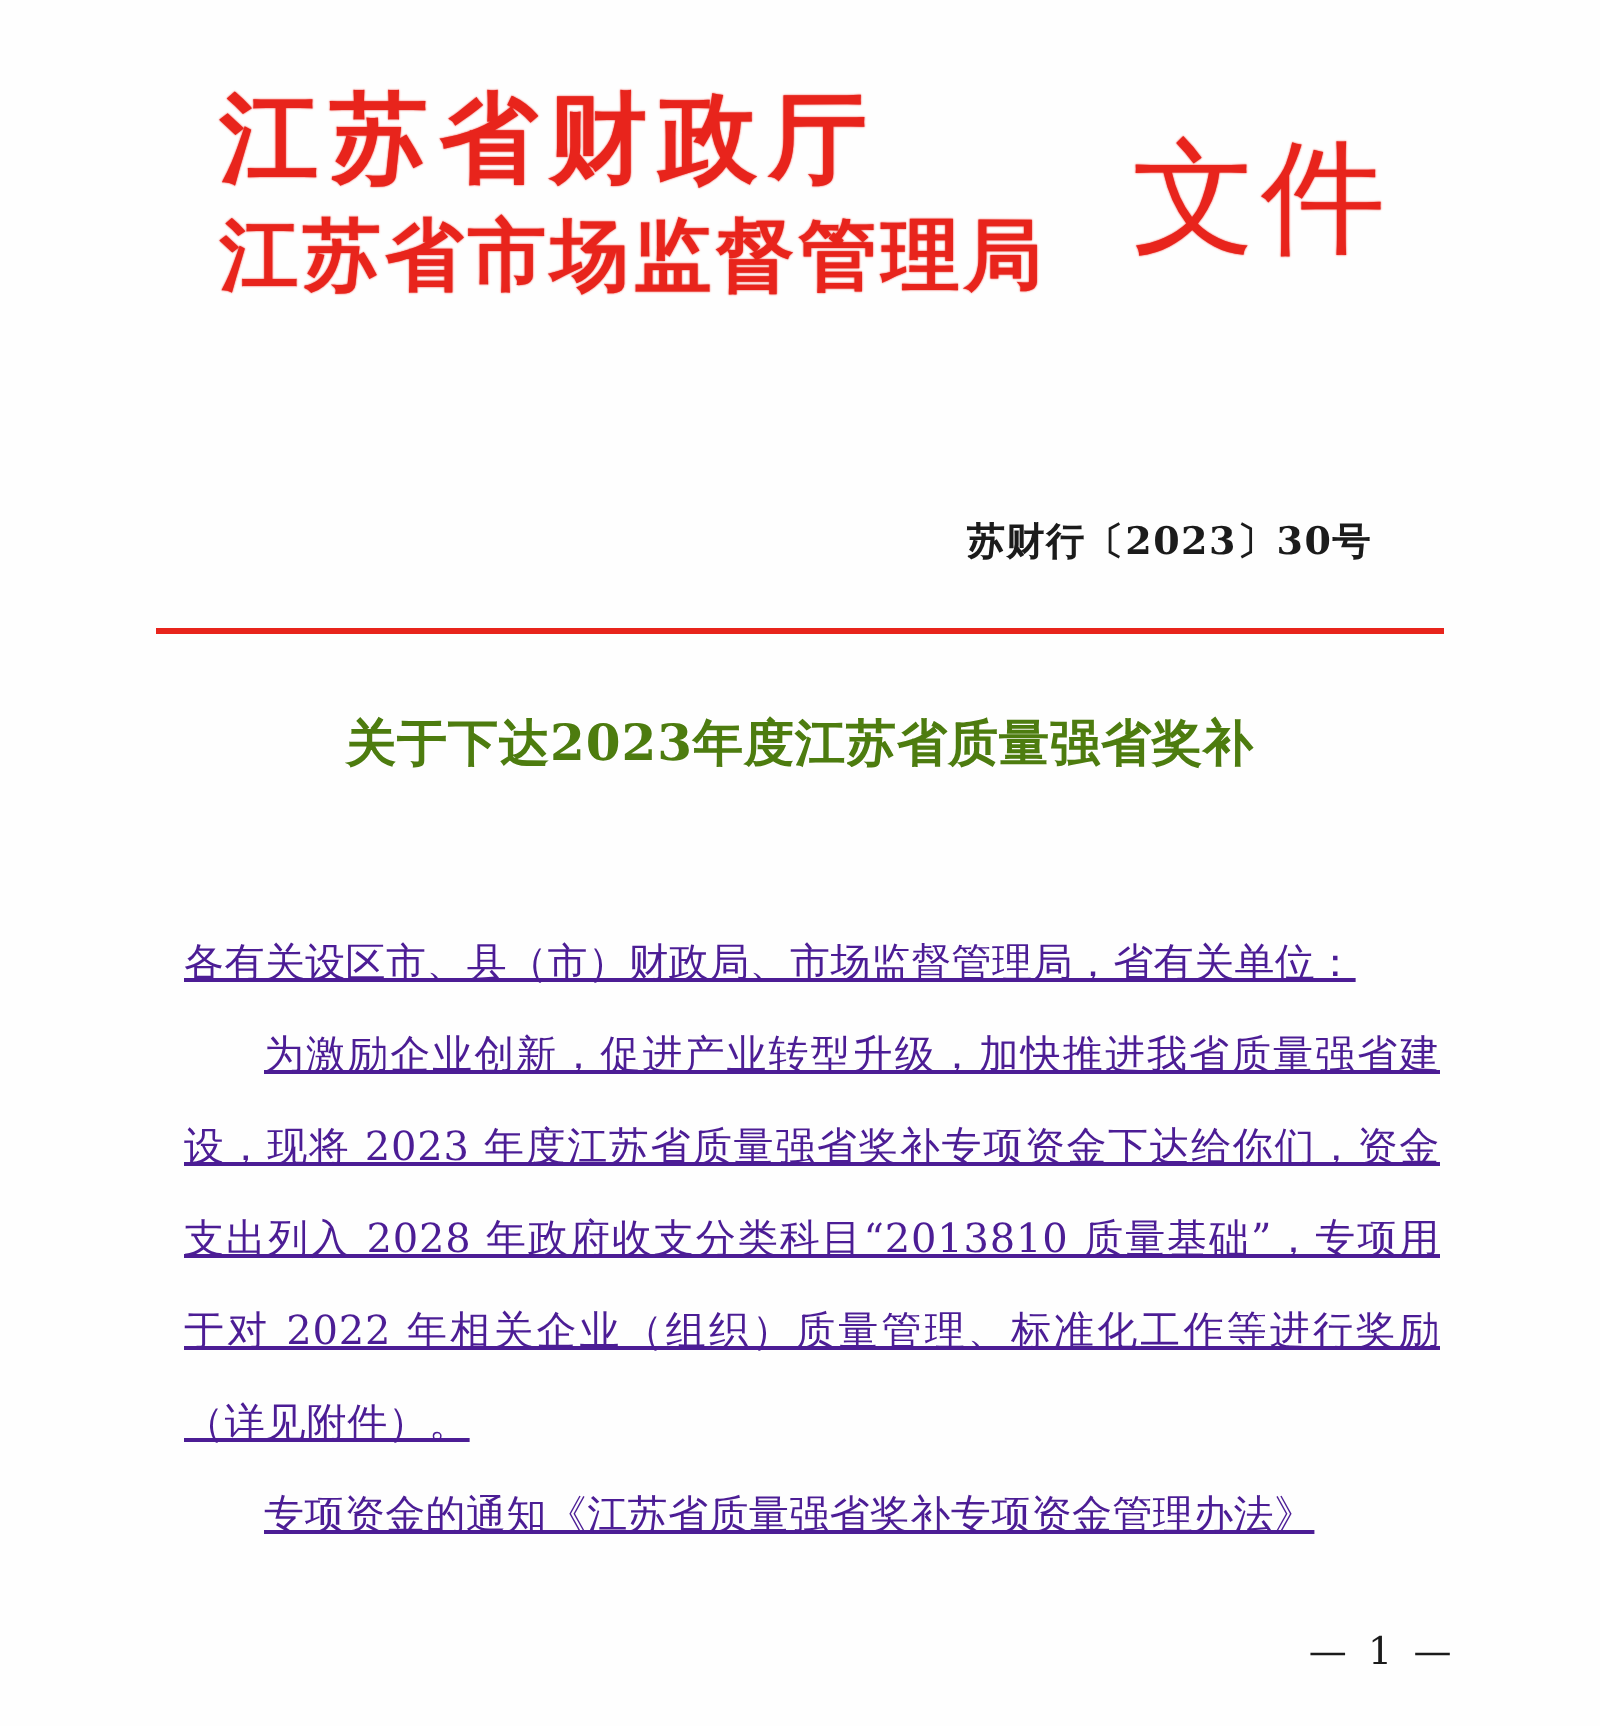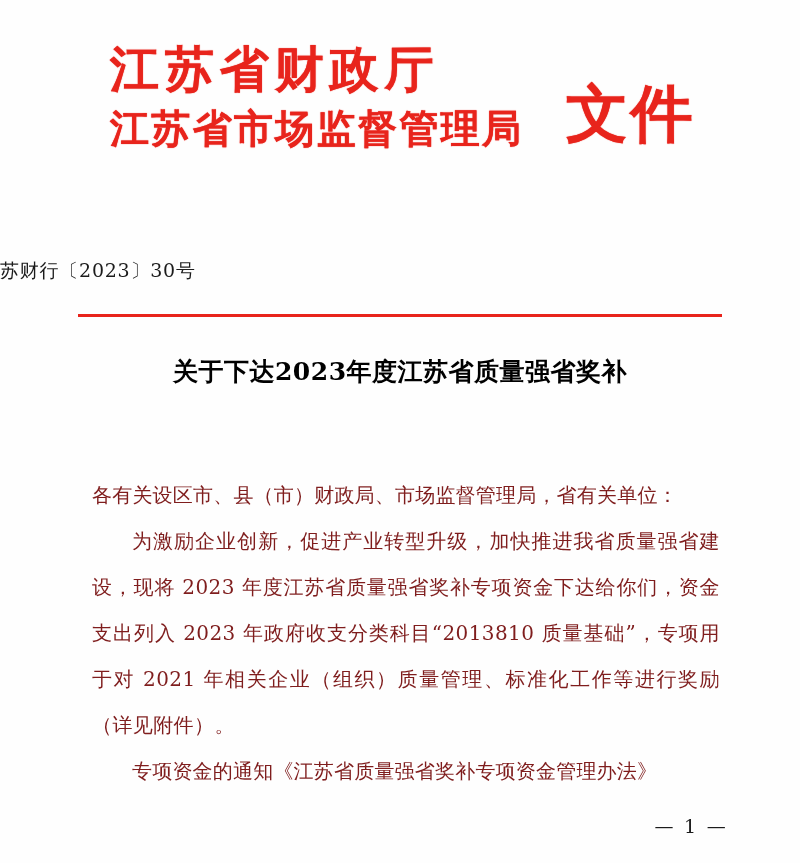--- a/index.html
+++ b/index.html
@@ -51,39 +51,39 @@
     font-size: 39px;
     line-height: 56px;
     letter-spacing: 0.06em;
   }
   .mast-wen {
     position: absolute;
     left: 566px;
     top: 34px;
     color: #e8241c;
     font-size: 62px;
-    font-weight: bold;
+    font-weight: normal;
     line-height: 70px;
     letter-spacing: 0.04em;
     font-family: "DejaVu Serif", "Liberation Serif", serif;
     text-shadow: 0 0 1px #e8241c;
     white-space: nowrap;
-    margin-top: 15px;
   }
 
   
   .doc-number {
     position: absolute;
     left: 0;
     top: 258px;
     width: 686px;
-    text-align: left;
+    text-align: right;
     font-size: 19px;
     color: #1b1b1b;
     letter-spacing: 0.04em;
+    font-weight: bold;
   }
 
   
   .red-rule {
     position: absolute;
     left: 78px;
     top: 314px;
     width: 644px;
     height: 3px;
     background: #e8241c;
@@ -91,38 +91,39 @@
 
   
   .title {
     position: absolute;
     left: 100px;
     top: 348px;
     width: 600px;
     text-align: center;
     font-size: 25px;
     font-weight: bold;
-    color: #000000;
+    color: #4d7c0f;
     line-height: 48px;
     letter-spacing: 0.02em;
   }
   .title-line {
     display: block;
   }
 
   
   .body-text {
     position: absolute;
     left: 92px;
-    top: 472px;
+    top: 458px;
     width: 628px;
     font-size: 20px;
-    color: #7f1d1d;
+    color: #4c1d95;
     line-height: 46px;
     letter-spacing: 0.01em;
+    text-decoration: underline;
   }
   .para {
     margin: 0;
     text-align: justify;
     text-align-last: left;
     text-justify: inter-ideograph;
   }
   .indent {
     text-indent: 2em;
   }
@@ -156,19 +157,19 @@
   <div class="doc-number">苏财行〔2023〕30号</div>
 
   <div class="red-rule"></div>
 
   <div class="title">
     <span class="title-line">关于下达2023年度江苏省质量强省奖补</span>
   </div>
 
   <div class="body-text">
     <p class="para">各有关设区市、县（市）财政局、市场监督管理局，省有关单位：</p>
-    <p class="para indent wide-gap">为激励企业创新，促进产业转型升级，加快推进我省质量强省建设，现将 2023 年度江苏省质量强省奖补专项资金下达给你们，资金支出列入 2023 年政府收支分类科目“2013810 质量基础”，专项用于对 2021 年相关企业（组织）质量管理、标准化工作等进行奖励（详见附件）。</p>
+    <p class="para indent wide-gap">为激励企业创新，促进产业转型升级，加快推进我省质量强省建设，现将 2023 年度江苏省质量强省奖补专项资金下达给你们，资金支出列入 2028 年政府收支分类科目“2013810 质量基础”，专项用于对 2022 年相关企业（组织）质量管理、标准化工作等进行奖励（详见附件）。</p>
     <p class="para indent">专项资金的通知《江苏省质量强省奖补专项资金管理办法》</p>
   </div>
 
   <div class="page-marker">— 1 —</div>
 
 </div>
 
 </body></html>

